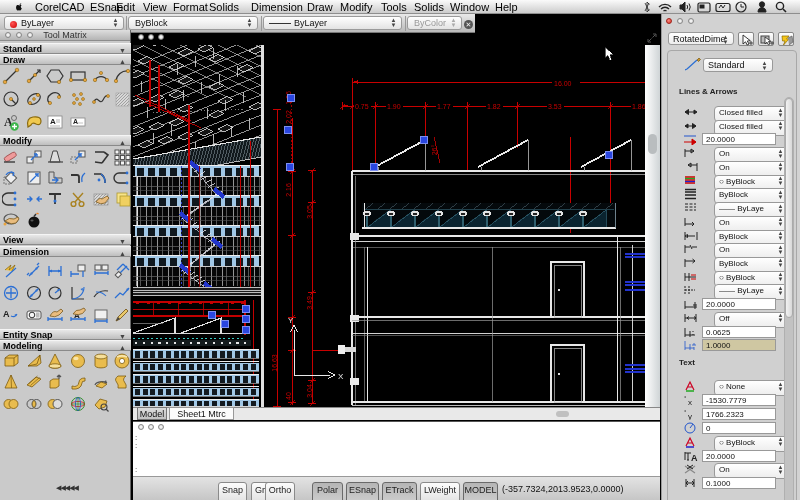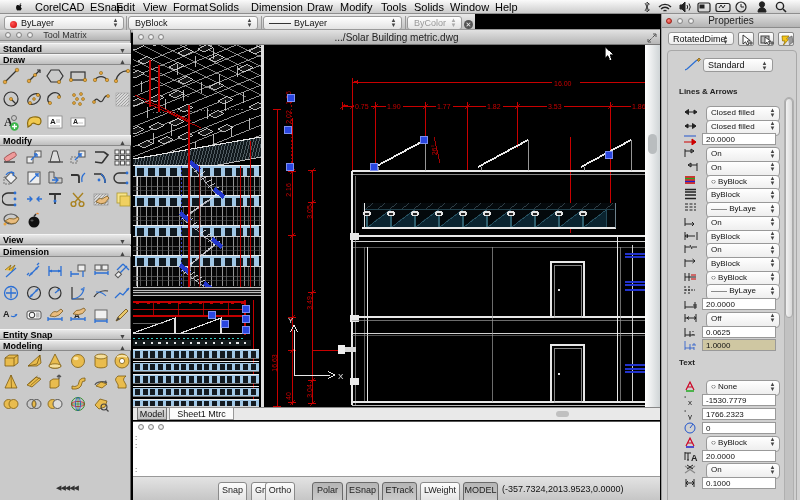--- a/index.html
+++ b/index.html
@@ -13,21 +13,21 @@
 .circ{position:absolute;width:6px;height:6px;border-radius:50%;border:1px solid #888;background:radial-gradient(#fdfdfd,#cfcfcf)}
 .hdr{position:absolute;left:0;width:131px;height:11px;background:linear-gradient(#e8e8e8,#bebebe);border-top:1px solid #f5f5f5;border-bottom:1px solid #8a8a8a;font-size:9px;font-weight:bold;color:#000;line-height:10px;padding-left:3px}
 .tri{position:absolute;right:5px;top:2px;font-size:7px;color:#444}
 #docwin{left:133px;top:29px;width:527px;height:391px;z-index:8}
 #doctitle{position:absolute;left:0;top:0;width:527px;height:16px;background:linear-gradient(#e2e2e2,#b6b6b6);border-bottom:1px solid #777;border-top:1px solid #999}
 #cmdwin{left:133px;top:421px;width:527px;height:55px;background:#fff;z-index:8;border-top:1px solid #555}
 #statusbar{left:133px;top:476px;width:527px;height:24px;background:linear-gradient(#e3e3e3,#c6c6c6);z-index:8;border-top:1px solid #999}
 .sbtn{position:absolute;top:5px;height:28px;border:1px solid #8a8a8a;border-radius:3px;background:linear-gradient(#fcfcfc,#d8d8d8);font-size:9px;color:#222;text-align:center;line-height:14px}
 .sbtn.on{background:linear-gradient(#b5b5b5,#d6d6d6);border-color:#6a6a6a}
 #props{left:661px;top:14px;width:139px;height:486px;background:#d2d2d2;z-index:30;border-left:1px solid #9a9a9a}
-.prow{position:absolute;left:44px;width:74px;height:16px;background:linear-gradient(#ffffff,#ededed);border:1px solid #999;border-radius:4px;font-size:8px;color:#111;line-height:11px;padding-left:4px;white-space:nowrap;overflow:hidden}
+.prow{position:absolute;left:52px;width:74px;height:16px;background:linear-gradient(#ffffff,#ededed);border:1px solid #999;border-radius:4px;font-size:8px;color:#111;line-height:11px;padding-left:4px;white-space:nowrap;overflow:hidden}
 .pfield{position:absolute;left:40px;width:74px;height:12px;background:#fff;border:1px solid #999;font-size:8px;color:#111;line-height:11px;padding-left:3px;white-space:nowrap}
 .picon{position:absolute;left:21px;width:16px;height:12px}
 svg{display:block}
 </style></head><body>
 <div class="abs" id="menubar">
 <svg class="abs" style="left:14px;top:2px" width="11" height="11" viewBox="0 0 11 11">
       <path d="M5.6 2.9 c0.1 -0.9 0.8 -1.6 1.6 -1.7 c0.1 0.9 -0.7 1.7 -1.6 1.7 z" fill="#111"></path>
       <path d="M5.5 3.4 c0.6 -0.5 1.5 -0.6 2.1 -0.2 c-0.6 0.4 -0.9 0.9 -0.8 1.6 c0 0.7 0.4 1.2 1 1.5 c-0.2 0.7 -0.6 1.4 -1.1 1.9 c-0.4 0.4 -0.8 0.4 -1.2 0.2 c-0.4 -0.2 -0.7 -0.2 -1.1 0 c-0.5 0.2 -0.9 0.2 -1.3 -0.2 C2.2 7.3 1.8 5.6 2.2 4.4 c0.3 -0.9 1.1 -1.4 1.9 -1.3 c0.4 0 0.9 0.3 1.4 0.3 z" fill="#111"></path>
     </svg>
 <span style="left:35px;font-weight:normal">CorelCAD</span>
@@ -579,23 +579,20 @@
     <div class="abs" style="left:92px;top:365px">
       <svg width="19" height="19" viewBox="0 0 19 19">
         <path d="M3 10 l5 -6 l7 2 l-2 6 l-6 2 z" fill="#e9bc4e" stroke="#7c5c10" stroke-width="0.8"></path>
         <circle cx="12" cy="12" r="3" fill="none" stroke="#444" stroke-width="1.1"></circle>
         <path d="M14 14 l2.5 2.5" stroke="#444" stroke-width="1.3"></path>
       </svg>
     </div>
 <div class="abs" style="left:56px;top:454px;font-size:7px;color:#333;letter-spacing:-1px">◀◀◀◀◀</div>
 </div>
 <div class="abs" id="docwin">
-<div id="doctitle">
-      <span style="position:absolute;left:50%;transform:translateX(-50%);top:2px;font-size:10px;color:#222;white-space:nowrap">.../Solar Building metric.dwg</span>
-    </div>
 <div class="circ" style="left:5px;top:4.5px"></div>
 <div class="circ" style="left:15px;top:4.5px"></div>
 <div class="circ" style="left:25px;top:4.5px"></div>
 <svg class="abs" style="right:3px;top:4px" width="10" height="10">
       <path d="M1 6 v3 h3 M9 4 V1 H6 M1.5 8.5 L4.5 5.5 M8.5 1.5 L5.5 4.5" stroke="#555" fill="none"></path>
     </svg>
 <div class="abs" style="left:0;top:16px;width:527px;height:362px;background:#000"></div>
 <div class="abs" id="leftdraw" style="left:0;top:16px;width:128px;height:362px">
       <svg width="128" height="362" viewBox="0 0 128 362" shape-rendering="crispEdges">
         <defs>
@@ -1343,21 +1340,20 @@
 <div class="abs" style="left:423px;top:382px;width:13px;height:6px;background:#c0c0c0;border-radius:3px"></div>
 </div>
 <div class="abs" id="cmdwin">
 <div class="circ" style="left:5px;top:2px"></div>
 <div class="circ" style="left:15px;top:2px"></div>
 <div class="circ" style="left:25px;top:2px"></div>
 <div class="abs" style="left:2px;top:12px;font-size:8px;color:#333;line-height:8px">:<br>:</div>
 <div class="abs" style="left:2px;top:43px;font-size:8px;color:#333">:</div>
 </div>
 <div class="abs" id="props">
-<div class="ptitle" style="top:0;height:14px;font-size:10px;line-height:14px;color:#222">Properties</div>
 <div class="circ" style="left:4px;top:3.5px;background:radial-gradient(circle at 35% 35%,#ff8a80,#d8362a);border-color:#a02018"></div>
 <div class="circ" style="left:15px;top:3.5px"></div>
 <div class="circ" style="left:26px;top:3.5px"></div>
 <div class="prow" style="left:6px;top:18px;width:66px;height:13px;border-radius:3px;font-size:9px;line-height:12px">RotatedDime<span class="step" style="top:1.5px">▲<br>▼</span></div>
 <div class="abs" style="left:76px;top:17.5px;width:16px;height:14px;background:linear-gradient(#fff,#e0e0e0);border:1px solid #888;border-radius:2px;padding:1px 0 0 1px">
       <svg width="14" height="12" viewBox="0 0 14 12">
         <path d="M3 1 l0 9 l2.5 -2.2 l1.7 3.2 l1.8 -1 l-1.7 -3 l3 -0.3 z" fill="#fff" stroke="#222" stroke-width="0.9"></path>
         <path d="M9 9 h4 M11 7 v4" stroke="#222" stroke-width="0.8"></path>
       </svg>
     </div>

